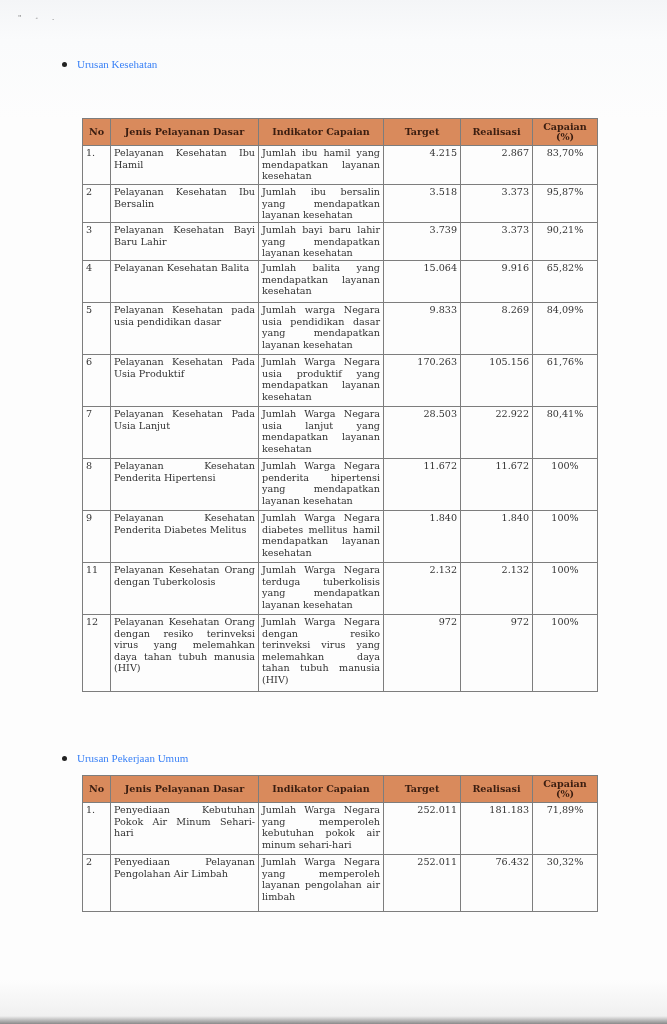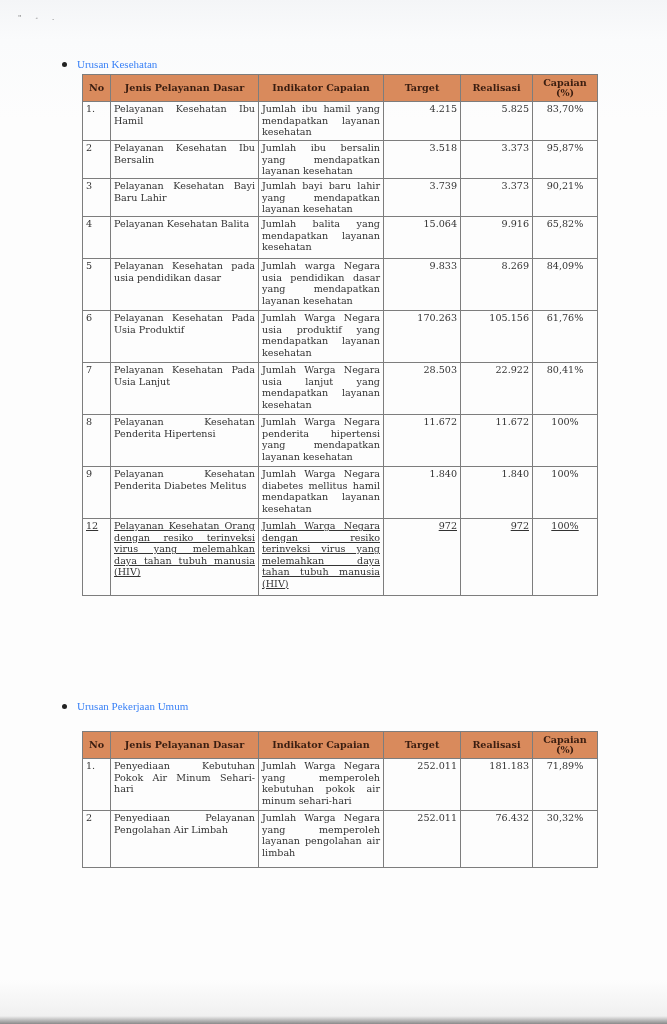--- a/index.html
+++ b/index.html
@@ -29,20 +29,21 @@
   }
   table.spm {
     position: absolute; left: 82px;
     border-collapse: collapse;
     table-layout: fixed;
     width: 515px;
     font-family: "DejaVu Serif", "Liberation Serif", serif;
     font-size: 9.6px;
     line-height: 11.6px;
     color: #333;
+    margin-top: 44px;
   }
   table.spm th, table.spm td {
     border: 1px solid #7d7d7d;
     vertical-align: top;
     padding: 1px 3px 0 3px;
   }
   table.spm th {
     background: #d98a5c;
     color: #3a1d10;
     font-weight: bold;
@@ -59,21 +60,21 @@
   td.pct { text-align: center; padding-right: 10px; }
   col.c-no { width: 28px; }
   col.c-jenis { width: 148px; }
   col.c-ind { width: 125px; }
   col.c-target { width: 77px; }
   col.c-real { width: 72px; }
   col.c-cap { width: 65px; }
   #t1 { top: 74px; }
   #t2 { top: 731px; }
   #s1 { top: 58px; }
-  #s2 { top: 700px; }
+  #s2 { top: 752px; }
 </style>
 </head>
 <body>
 
 <div class="page-shadow"></div>
 <div class="scan-marks">" - .</div>
 
 <div class="section-title" id="s1">
   <span class="bullet"></span><span>Urusan Kesehatan</span>
 </div>
@@ -96,21 +97,21 @@
       <th>Realisasi</th>
       <th>Capaian (%)</th>
     </tr>
   </thead>
   <tbody>
       <tr style="height: 39px;">
         <td class="num">1.</td>
         <td class="jenis">Pelayanan Kesehatan Ibu Hamil</td>
         <td class="ind">Jumlah ibu hamil yang mendapatkan layanan kesehatan</td>
         <td class="val">4.215</td>
-        <td class="val">5.825</td>
+        <td class="val">2.867</td>
         <td class="pct">83,70%</td>
       </tr>
       <tr style="height: 38px;">
         <td class="num">2</td>
         <td class="jenis">Pelayanan Kesehatan Ibu Bersalin</td>
         <td class="ind">Jumlah ibu bersalin yang mendapatkan layanan kesehatan</td>
         <td class="val">3.518</td>
         <td class="val">3.373</td>
         <td class="pct">95,87%</td>
       </tr>
@@ -163,21 +164,29 @@
         <td class="pct">100%</td>
       </tr>
       <tr style="height: 52px;">
         <td class="num">9</td>
         <td class="jenis">Pelayanan Kesehatan Penderita Diabetes Melitus</td>
         <td class="ind">Jumlah Warga Negara diabetes mellitus hamil mendapatkan layanan kesehatan</td>
         <td class="val">1.840</td>
         <td class="val">1.840</td>
         <td class="pct">100%</td>
       </tr>
-      <tr style="height: 77px; text-decoration: underline;">
+      <tr style="height: 52px;">
+        <td class="num">11</td>
+        <td class="jenis">Pelayanan Kesehatan Orang dengan Tuberkolosis</td>
+        <td class="ind">Jumlah Warga Negara terduga tuberkolisis yang mendapatkan layanan kesehatan</td>
+        <td class="val">2.132</td>
+        <td class="val">2.132</td>
+        <td class="pct">100%</td>
+      </tr>
+      <tr style="height: 77px;">
         <td class="num">12</td>
         <td class="jenis">Pelayanan Kesehatan Orang dengan resiko terinveksi virus yang melemahkan daya tahan tubuh manusia (HIV)</td>
         <td class="ind">Jumlah Warga Negara dengan resiko terinveksi virus yang melemahkan daya tahan tubuh manusia (HIV)</td>
         <td class="val">972</td>
         <td class="val">972</td>
         <td class="pct">100%</td>
       </tr>
     </tbody>
 </table>
 

